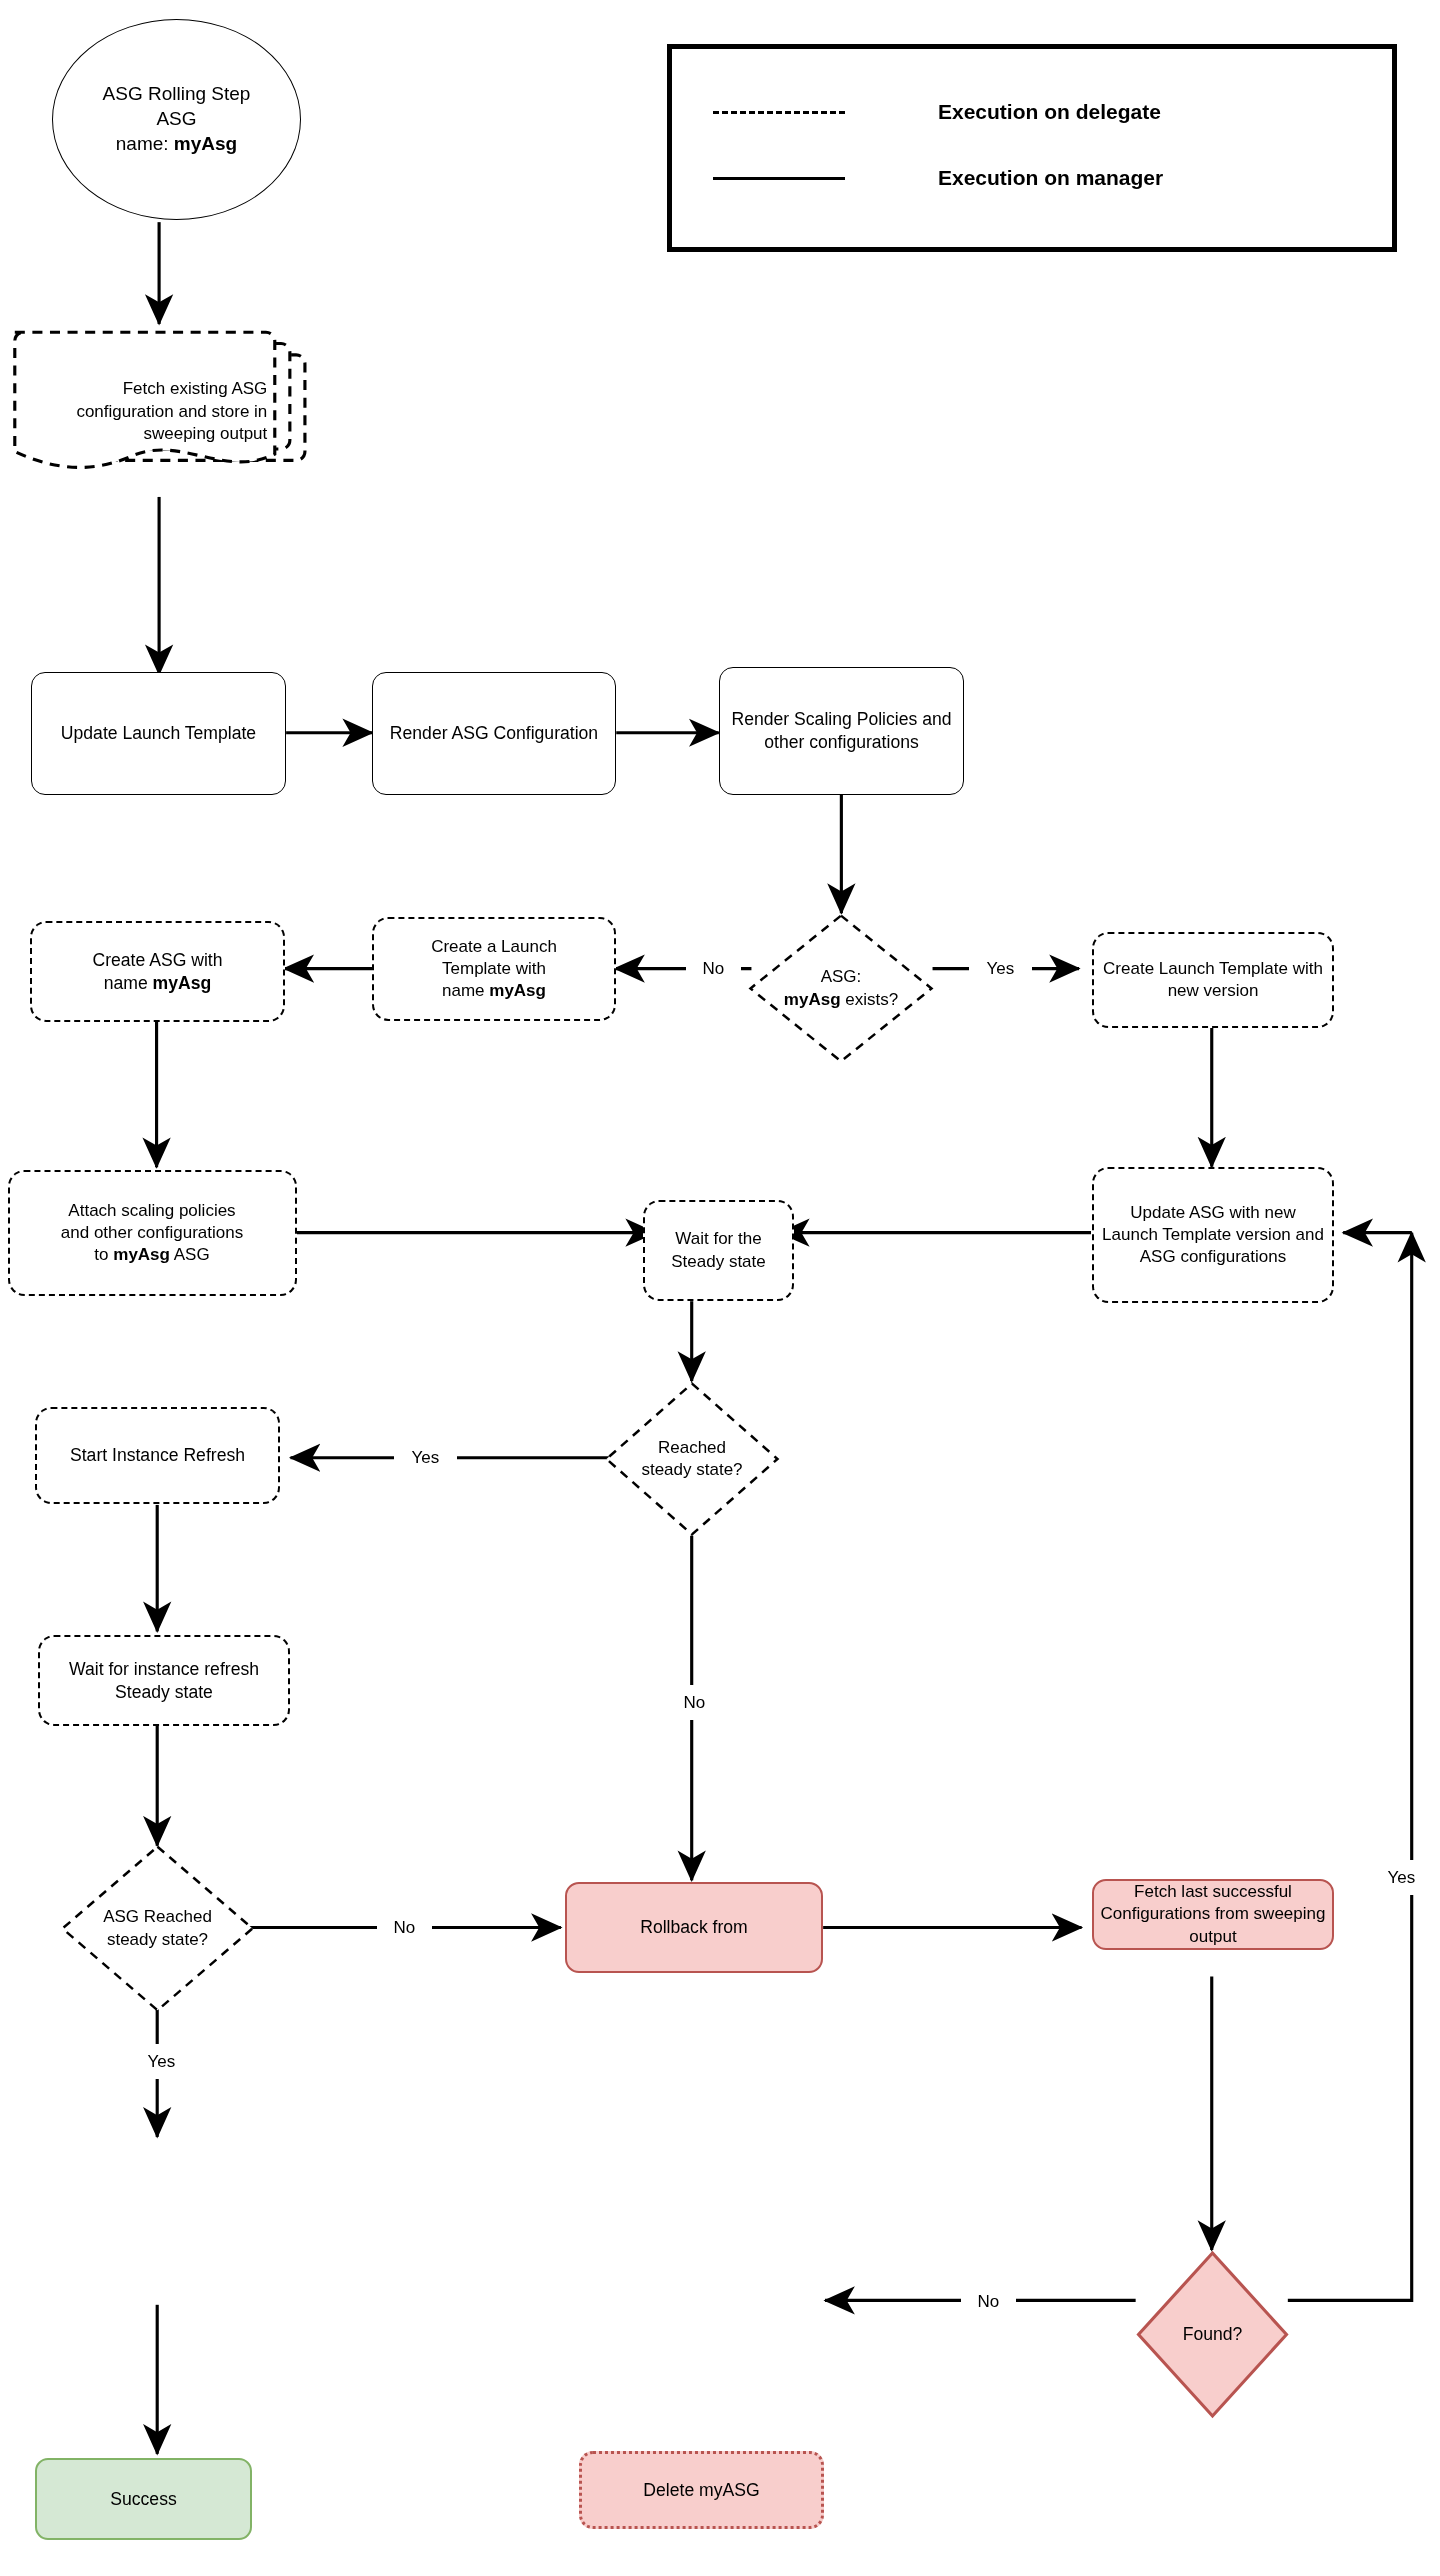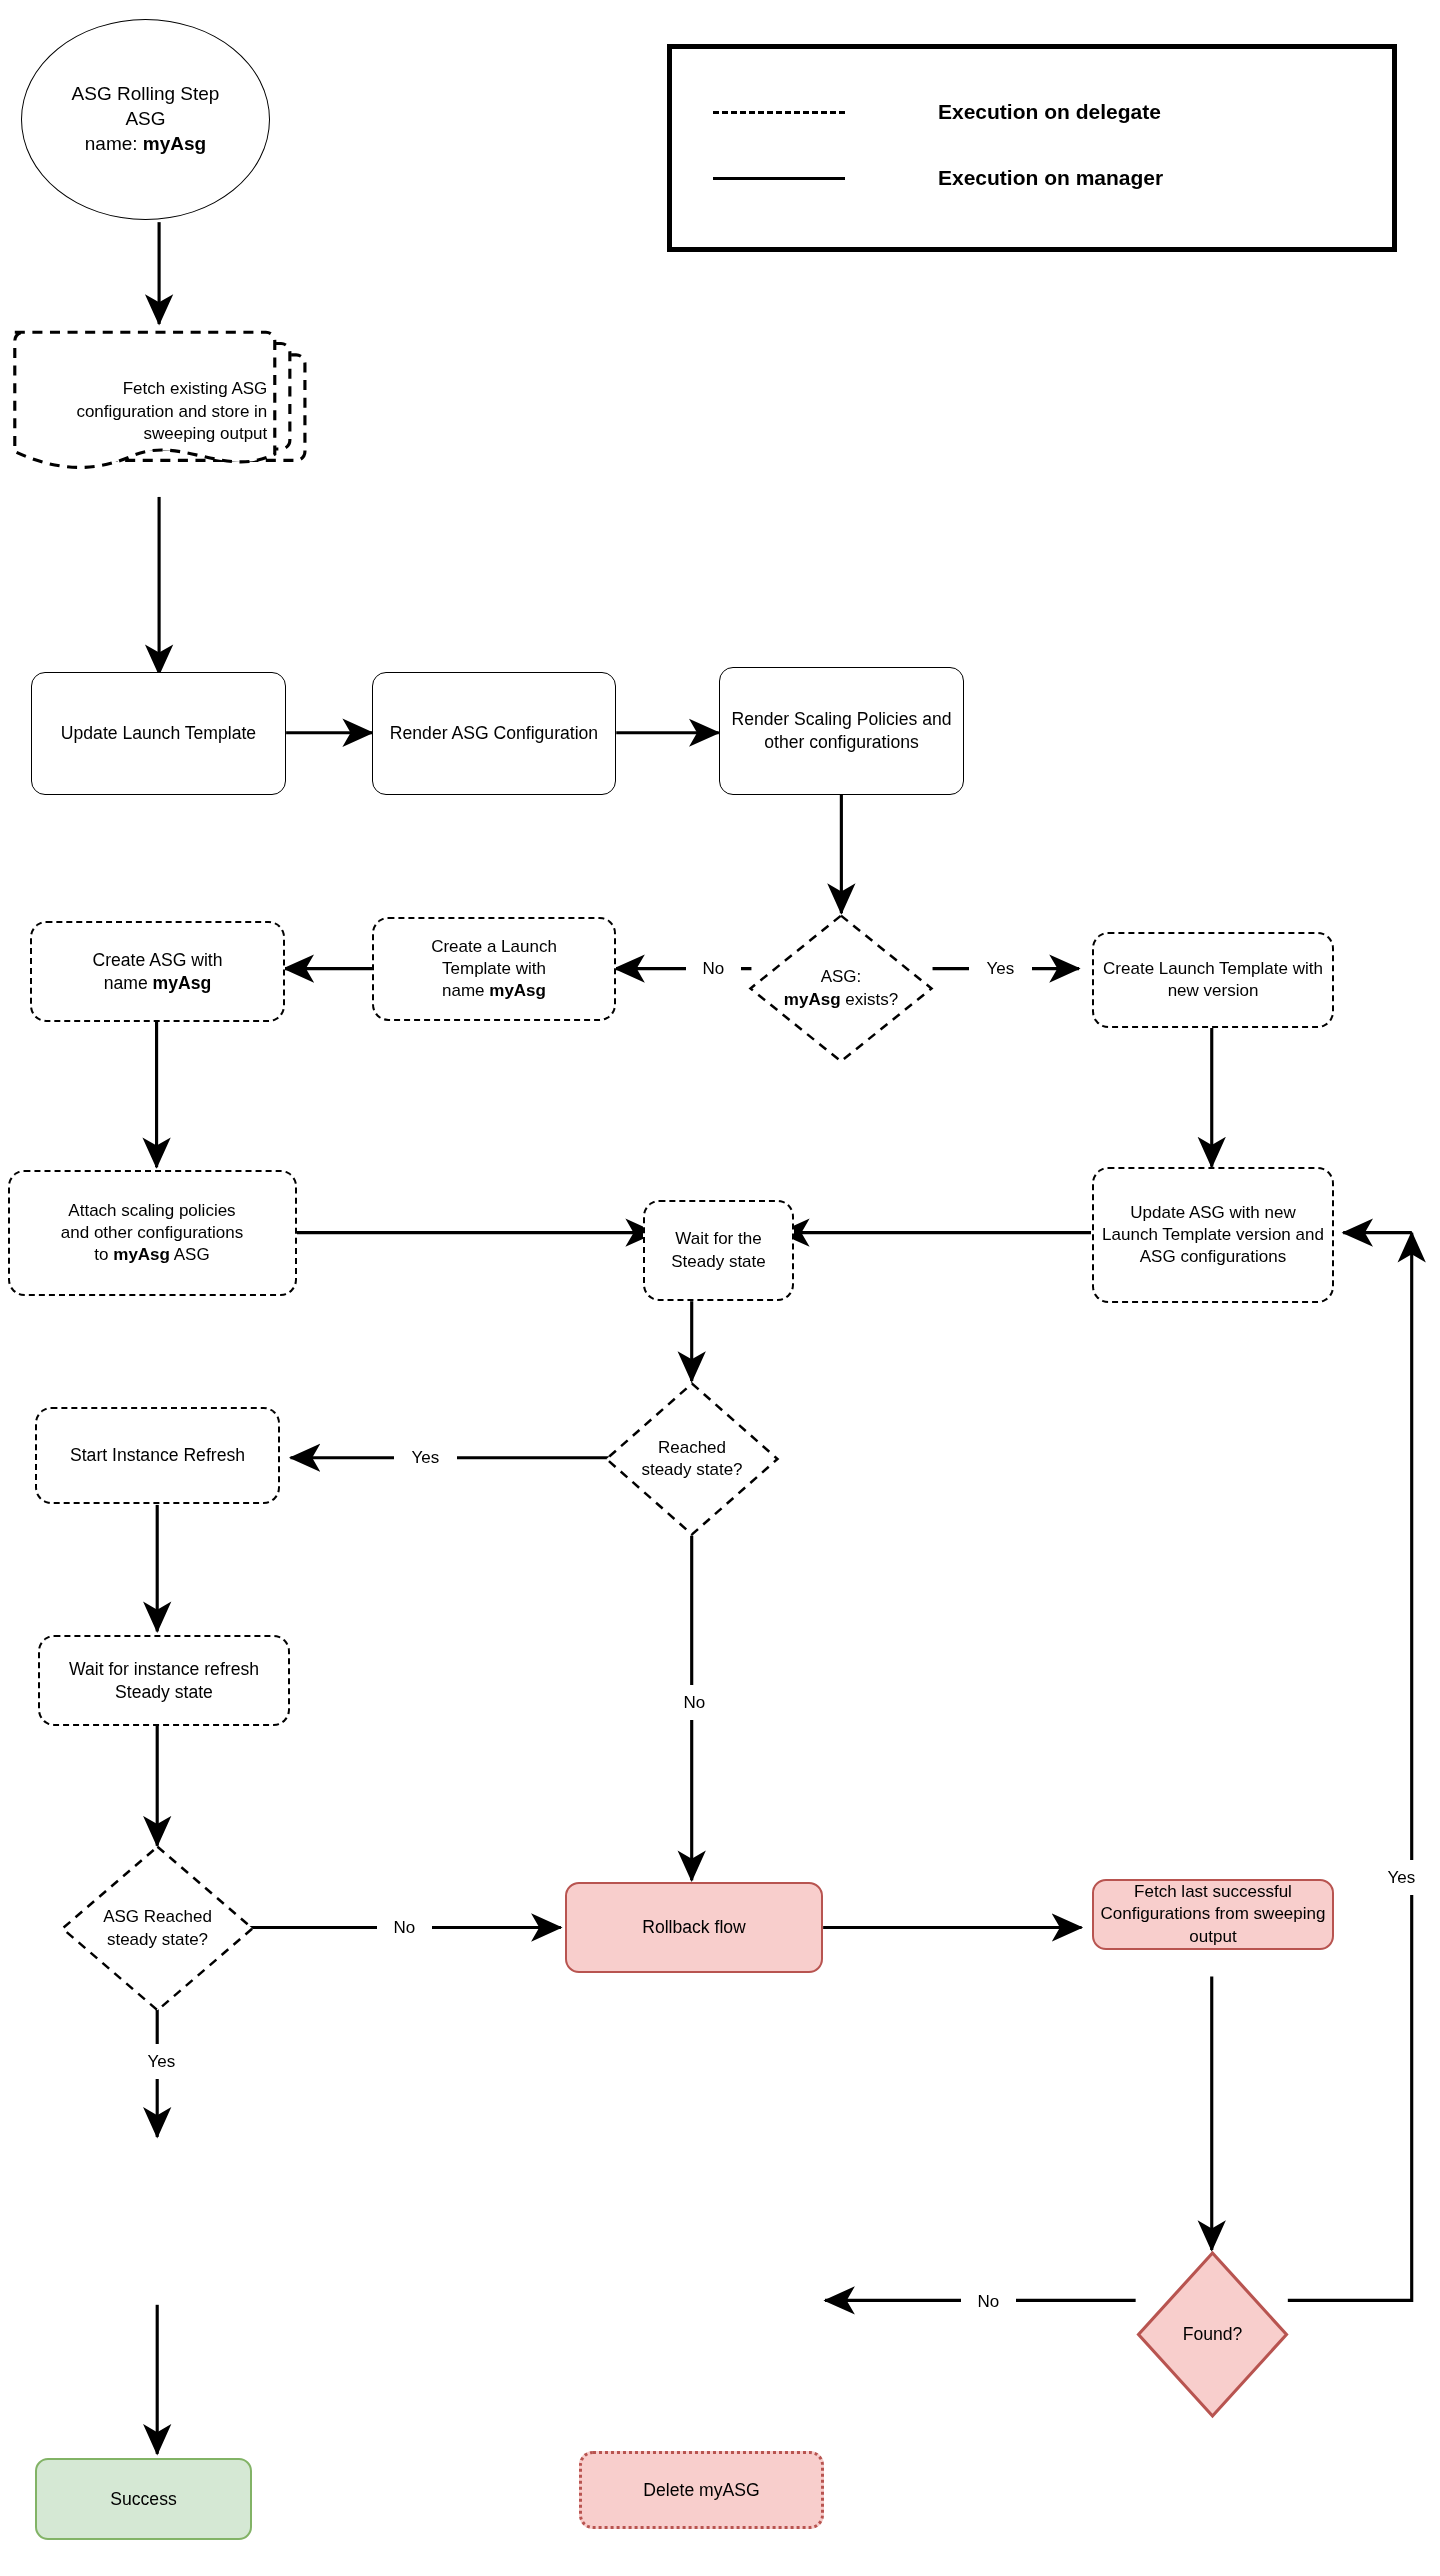--- a/index.html
+++ b/index.html
@@ -105,21 +105,21 @@
 
       <path d="M1806,3658 L1312,3658"></path>
     </g>
 
     <g stroke="#000" stroke-width="5" fill="none">
       <path d="M2048,3658 L2245,3658 L2245,1960" marker-end="url(#ah)"></path>
       <path d="M2245,1960 L2136,1960" marker-end="url(#ah)"></path>
     </g>
   </svg>
 
-  <div class="node ellipse" style="left:21px;top:19px;width:249px;height:201px;font-size:19px;">
+  <div class="node ellipse" style="left:52px;top:19px;width:249px;height:201px;font-size:19px;">
     <div class="txt">
       <span>ASG Rolling Step</span><br>
       <span>ASG</span><br>
       <span>name: </span><span class="b">myAsg</span>
     </div>
   </div>
 
   <div class="legend" style="left:667px;top:44px;width:730px;height:208px;">
     <div class="row" style="left:41px;top:44px;width:648px;height:38px;">
       <span class="swatch sw-dash"></span>
@@ -248,21 +248,21 @@
     </div>
   </div>
   <div class="elabel" style="left:377px;top:1910px;width:47px;height:35px;font-size:17px;">
     <span>No</span>
   </div>
   <div class="elabel" style="left:130px;top:2044px;width:55px;height:35px;font-size:17px;">
     <span>Yes</span>
   </div>
 
   <div class="node red" style="left:565px;top:1882px;width:258px;height:91px;font-size:17.6px;">
-    <span class="txt">Rollback flow</span>
+    <span class="txt">Rollback from</span>
   </div>
 
   <div class="node red" style="left:1092px;top:1879px;width:242px;height:71px;font-size:17px;">
     <span class="txt">Fetch last successful Configurations from sweeping output</span>
   </div>
 
 
   <div class="node green" style="left:35px;top:2458px;width:217px;height:82px;font-size:17.6px;">
     <span class="txt">Success</span>
   </div>

